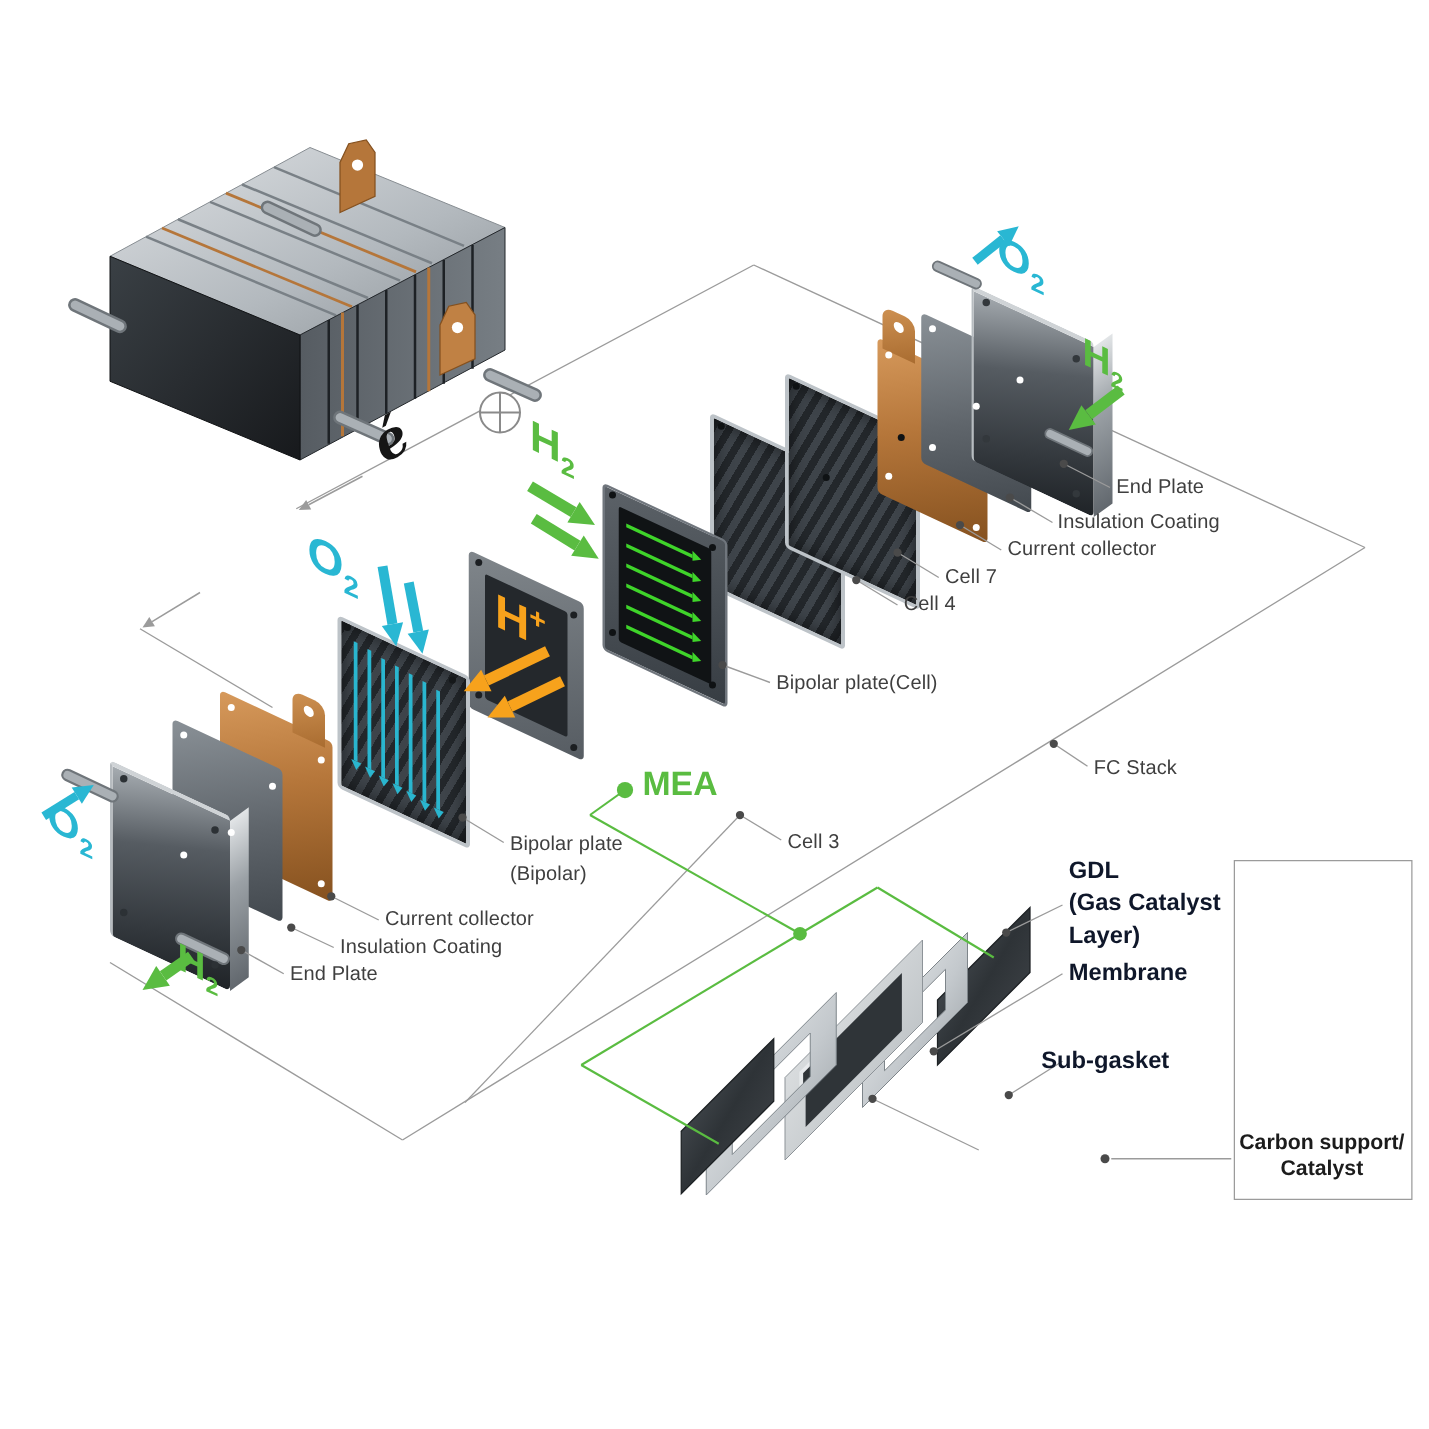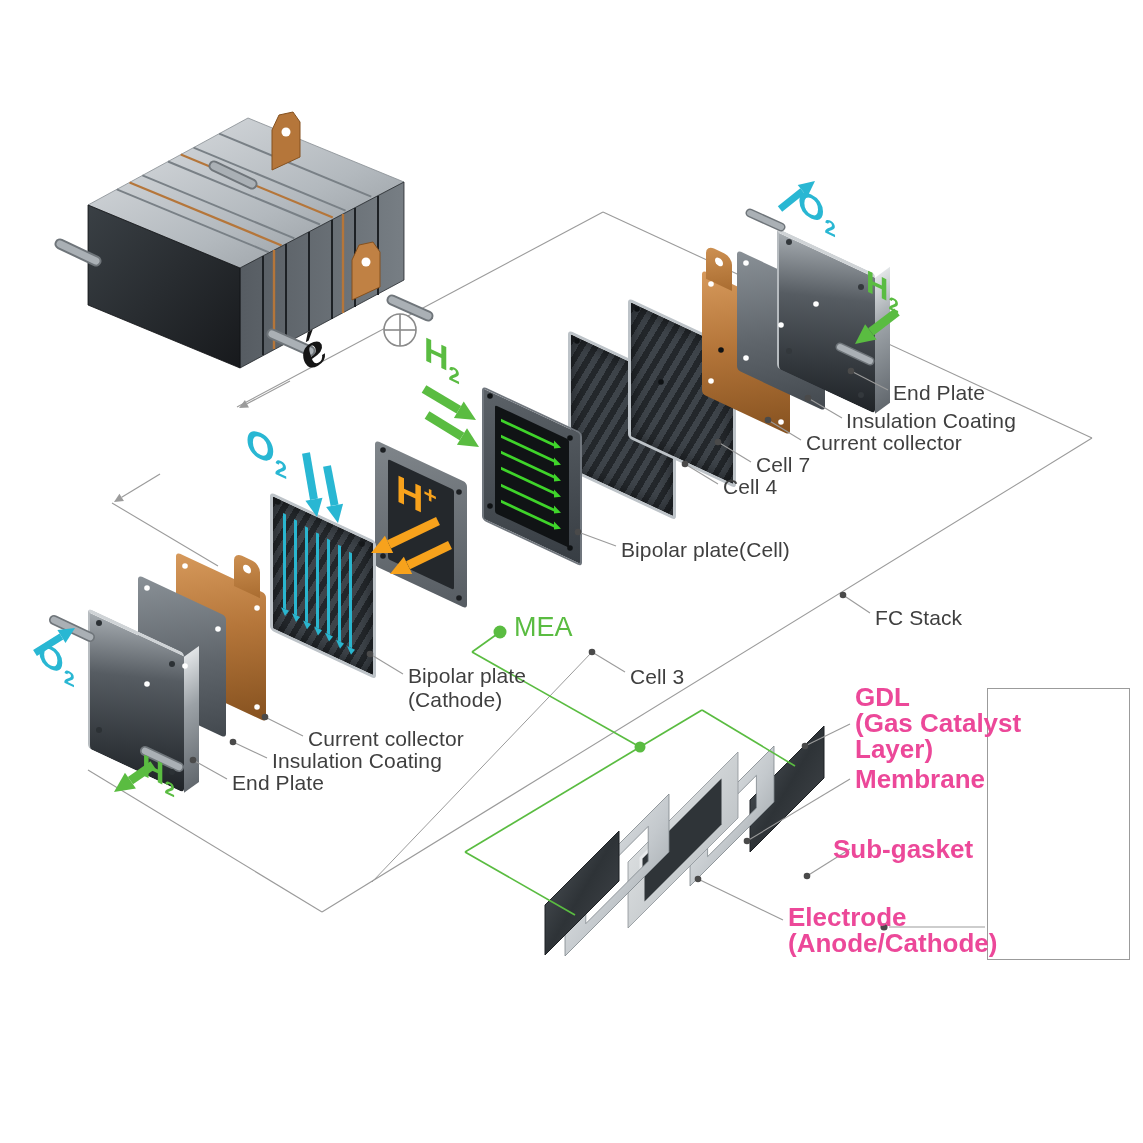--- a/index.html
+++ b/index.html
@@ -29,24 +29,24 @@
        background:linear-gradient(150deg,#cf9253 0%,#a96c30 100%)}
   .tab .hole{position:absolute;left:9px;top:7px;width:8px;height:8px;border-radius:50%;background:#fff}
 
   .ca{position:absolute;width:3px;background:#2ab6cf}
   .ca::after{content:"";position:absolute;bottom:-7px;left:-2.5px;border-left:4px solid transparent;
        border-right:4px solid transparent;border-top:7px solid #2ab6cf}
   .ga{position:absolute;height:3px;left:8%;width:72%;background:#3fd42a}
   .ga::after{content:"";position:absolute;right:-7px;top:-2.5px;border-top:4px solid transparent;
        border-bottom:4px solid transparent;border-left:7px solid #3fd42a}
 
-  .lbl{position:absolute;font-size:21px;color:#3f3f3f;white-space:nowrap;letter-spacing:.1px}
+  .lbl{position:absolute;font-size:16px;color:#3f3f3f;white-space:nowrap;letter-spacing:.1px}
   .lbl2{line-height:24px}
-  .lblg{position:absolute;font-size:26px;font-weight:bold;color:#ec4899;white-space:nowrap;line-height:26px}
-  .mea-lbl{position:absolute;font-size:27px;font-weight:normal;color:#5abc41}
+  .lblg{position:absolute;font-size:19px;font-weight:bold;color:#0f172a;white-space:nowrap;line-height:26px}
+  .mea-lbl{position:absolute;font-size:27px;font-weight:bold;color:#5abc41}
   .gas{position:absolute;font-weight:bold;transform:skewY(25deg);transform-origin:0 0;line-height:.85}
   .gas sub,.gas sup{font-size:.6em}
   .cyan{color:#29b7d3}.green{color:#5abc41}.orange{color:#f7a21c}
   .eLbl{position:absolute;left:299px;top:327px;font:italic bold 42px "DejaVu Serif",serif;
         color:#151515;transform:rotate(-30deg)}
   .carbonBox{position:absolute;left:987px;top:688px;width:141px;height:270px;background:#fff;
         border:1.5px solid #9b9b9b;z-index:4}
   .carbonCap{position:absolute;left:987px;top:903px;width:141px;text-align:center;z-index:6;
         font-size:17px;font-weight:bold;color:#1c1c1c;line-height:21px}
 </style>
@@ -330,50 +330,50 @@
         <circle cx="577" cy="341" r="2.8" fill="#0f1214"></circle>
         <circle cx="661" cy="382" r="2.8" fill="#0f1214"></circle>
       </g>
   <g>
     <rect x="1000" y="705" width="114" height="92" filter="url(#tem1)" stroke="#b7b7b7" stroke-width="1"></rect>
     <rect x="1000" y="806" width="114" height="88" filter="url(#tem2)" stroke="#b7b7b7" stroke-width="1"></rect>
   </g>
 </svg>
 
 <div class="carbonBox"></div>
+<div class="carbonCap">
+  <span style="display:block">Carbon support/</span>
+  <span style="display:block">Catalyst</span>
+</div>
 
 <div class="lblwrap">
   <div class="lbl" style="left:893px;top:381px">End Plate</div>
   <div class="lbl" style="left:846px;top:409px">Insulation Coating</div>
   <div class="lbl" style="left:806px;top:431px">Current collector</div>
   <div class="lbl" style="left:756px;top:453px">Cell 7</div>
   <div class="lbl" style="left:723px;top:475px">Cell 4</div>
   <div class="lbl" style="left:621px;top:538px">Bipolar plate(Cell)</div>
   <div class="lbl" style="left:875px;top:606px">FC Stack</div>
   <div class="lbl" style="left:630px;top:665px">Cell 3</div>
   <div class="mea-lbl" style="left:514px;top:612px">MEA</div>
   <div class="lbl lbl2" style="left:408px;top:664px">
     <span style="display:block">Bipolar plate</span>
-    <span style="display:block">(Cathode)</span>
+    <span style="display:block">(Bipolar)</span>
   </div>
   <div class="lbl" style="left:308px;top:727px">Current collector</div>
   <div class="lbl" style="left:272px;top:749px">Insulation Coating</div>
   <div class="lbl" style="left:232px;top:771px">End Plate</div>
 
   <div class="lblg" style="left:855px;top:684px">
     <span style="display:block">GDL</span>
     <span style="display:block">(Gas Catalyst</span>
     <span style="display:block">Layer)</span>
   </div>
   <div class="lblg" style="left:855px;top:766px">Membrane</div>
   <div class="lblg" style="left:833px;top:836px">Sub-gasket</div>
-  <div class="lblg" style="left:788px;top:904px">
-    <span style="display:block">Electrode</span>
-    <span style="display:block">(Anode/Cathode)</span>
-  </div>
 
   <div class="gas cyan" style="left:798px;top:186px;font-size:34px"><span>O</span><sub>2</sub></div>
   <div class="gas green" style="left:866px;top:268px;font-size:31px"><span>H</span><sub>2</sub></div>
   <div class="gas green" style="left:424px;top:334px;font-size:34px"><span>H</span><sub>2</sub></div>
   <div class="gas cyan" style="left:246px;top:424px;font-size:37px"><span>O</span><sub>2</sub></div>
   <div class="gas orange" style="left:396px;top:470px;font-size:38px"><span>H</span><sup>+</sup></div>
   <div class="gas cyan" style="left:38px;top:638px;font-size:33px"><span>O</span><sub>2</sub></div>
   <div class="gas green" style="left:142px;top:752px;font-size:31px"><span>H</span><sub>2</sub></div>
   <div class="eLbl">é</div>
 </div>

